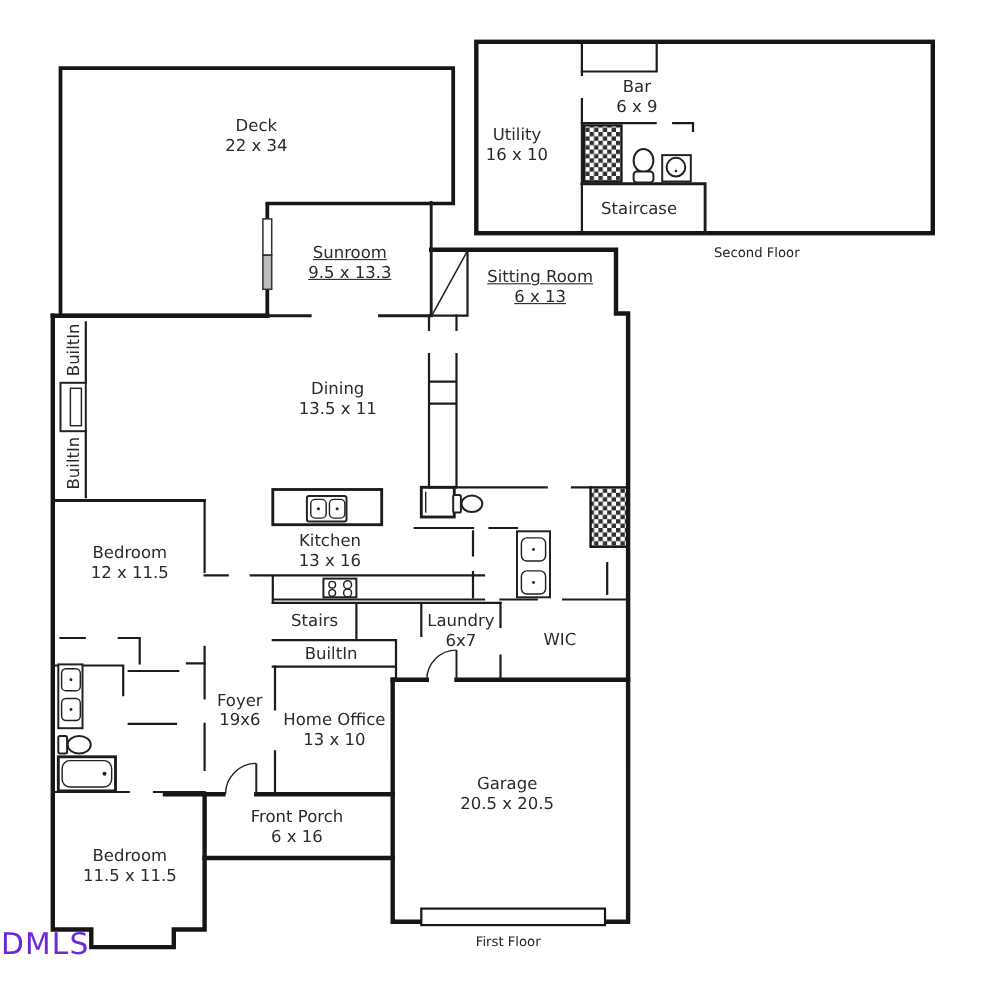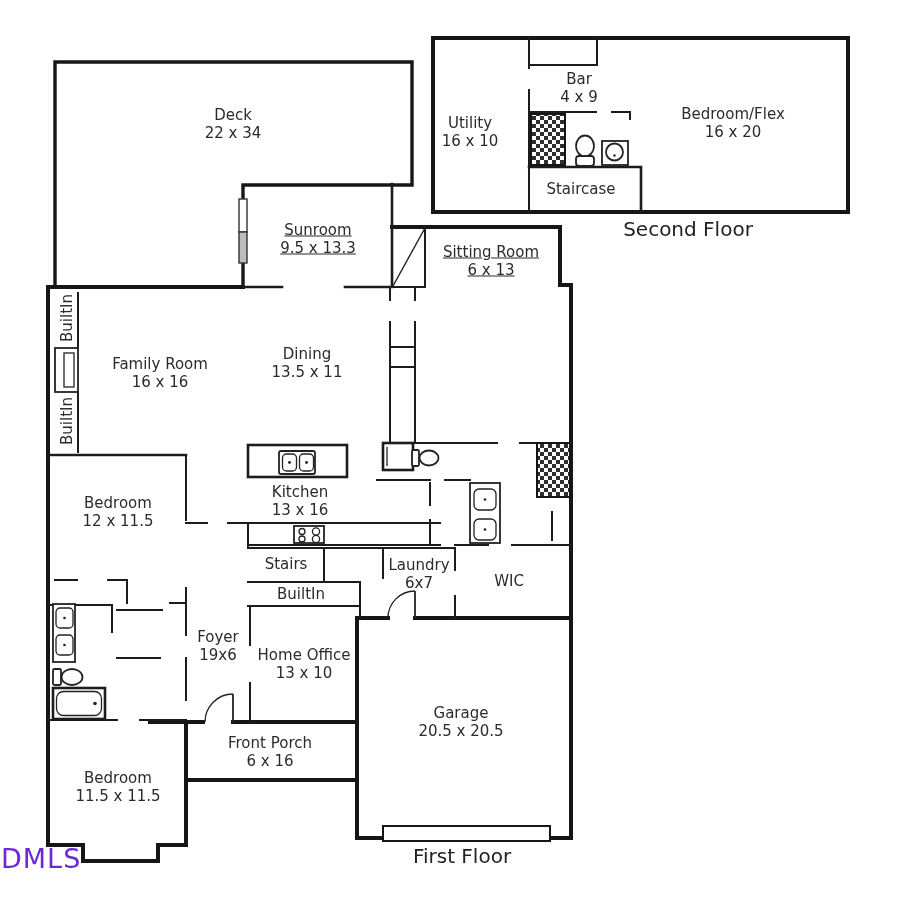--- a/index.html
+++ b/index.html
@@ -15,21 +15,21 @@
     position:absolute;
     transform:translate(-50%,-50%);
     text-align:center;
     font-size:15px;
     line-height:17.5px;
     color:#2b2b2b;
     white-space:nowrap;
   }
   .lbl .dims{display:block;}
   .lbl.rot{transform:translate(-50%,-50%) rotate(-90deg);}
-  .caption{font-size:20px;color:#222;}
+  .caption{font-size:12px;color:#222;}
   .watermark{
     position:absolute;
     left:1px;top:843px;
     font-size:27px;
     letter-spacing:1px;
     color:#6d28d9;
     transform:none;
   }
   
   .w4{stroke:#161616;stroke-width:4;fill:none;stroke-linecap:square;}
@@ -198,49 +198,41 @@
       <rect x="383" y="826" width="167" height="15" fill="#ffffff" stroke="#161616" stroke-width="2"></rect>
     </g>
   </svg>
 
   <div class="lbl" style="left:470px;top:132px;">
     <span>Utility</span>
     <span class="dims">16 x 10</span>
   </div>
   <div class="lbl" style="left:579px;top:88px;">
     <span>Bar</span>
-    <span class="dims">4 x 9</span>
-  </div>
-  <div class="lbl" style="left:733px;top:123px;">
-    <span>Bedroom/Flex</span>
-    <span class="dims">16 x 20</span>
+    <span class="dims">6 x 9</span>
   </div>
   <div class="lbl" style="left:581px;top:190px;">
     <span>Staircase</span>
   </div>
   <div class="lbl caption" style="left:688px;top:230px;">
     <span>Second Floor</span>
   </div>
 
   <div class="lbl" style="left:233px;top:124px;">
     <span>Deck</span>
     <span class="dims">22 x 34</span>
   </div>
   <div class="lbl" style="left:318px;top:239px;text-decoration:underline;">
     <span>Sunroom</span>
     <span class="dims">9.5 x 13.3</span>
   </div>
   <div class="lbl" style="left:491px;top:261px;text-decoration:underline;">
     <span>Sitting Room</span>
     <span class="dims">6 x 13</span>
   </div>
-  <div class="lbl" style="left:160px;top:373px;">
-    <span>Family Room</span>
-    <span class="dims">16 x 16</span>
-  </div>
   <div class="lbl" style="left:307px;top:363px;">
     <span>Dining</span>
     <span class="dims">13.5 x 11</span>
   </div>
   <div class="lbl" style="left:118px;top:512px;">
     <span>Bedroom</span>
     <span class="dims">12 x 11.5</span>
   </div>
   <div class="lbl" style="left:300px;top:501px;">
     <span>Kitchen</span>

